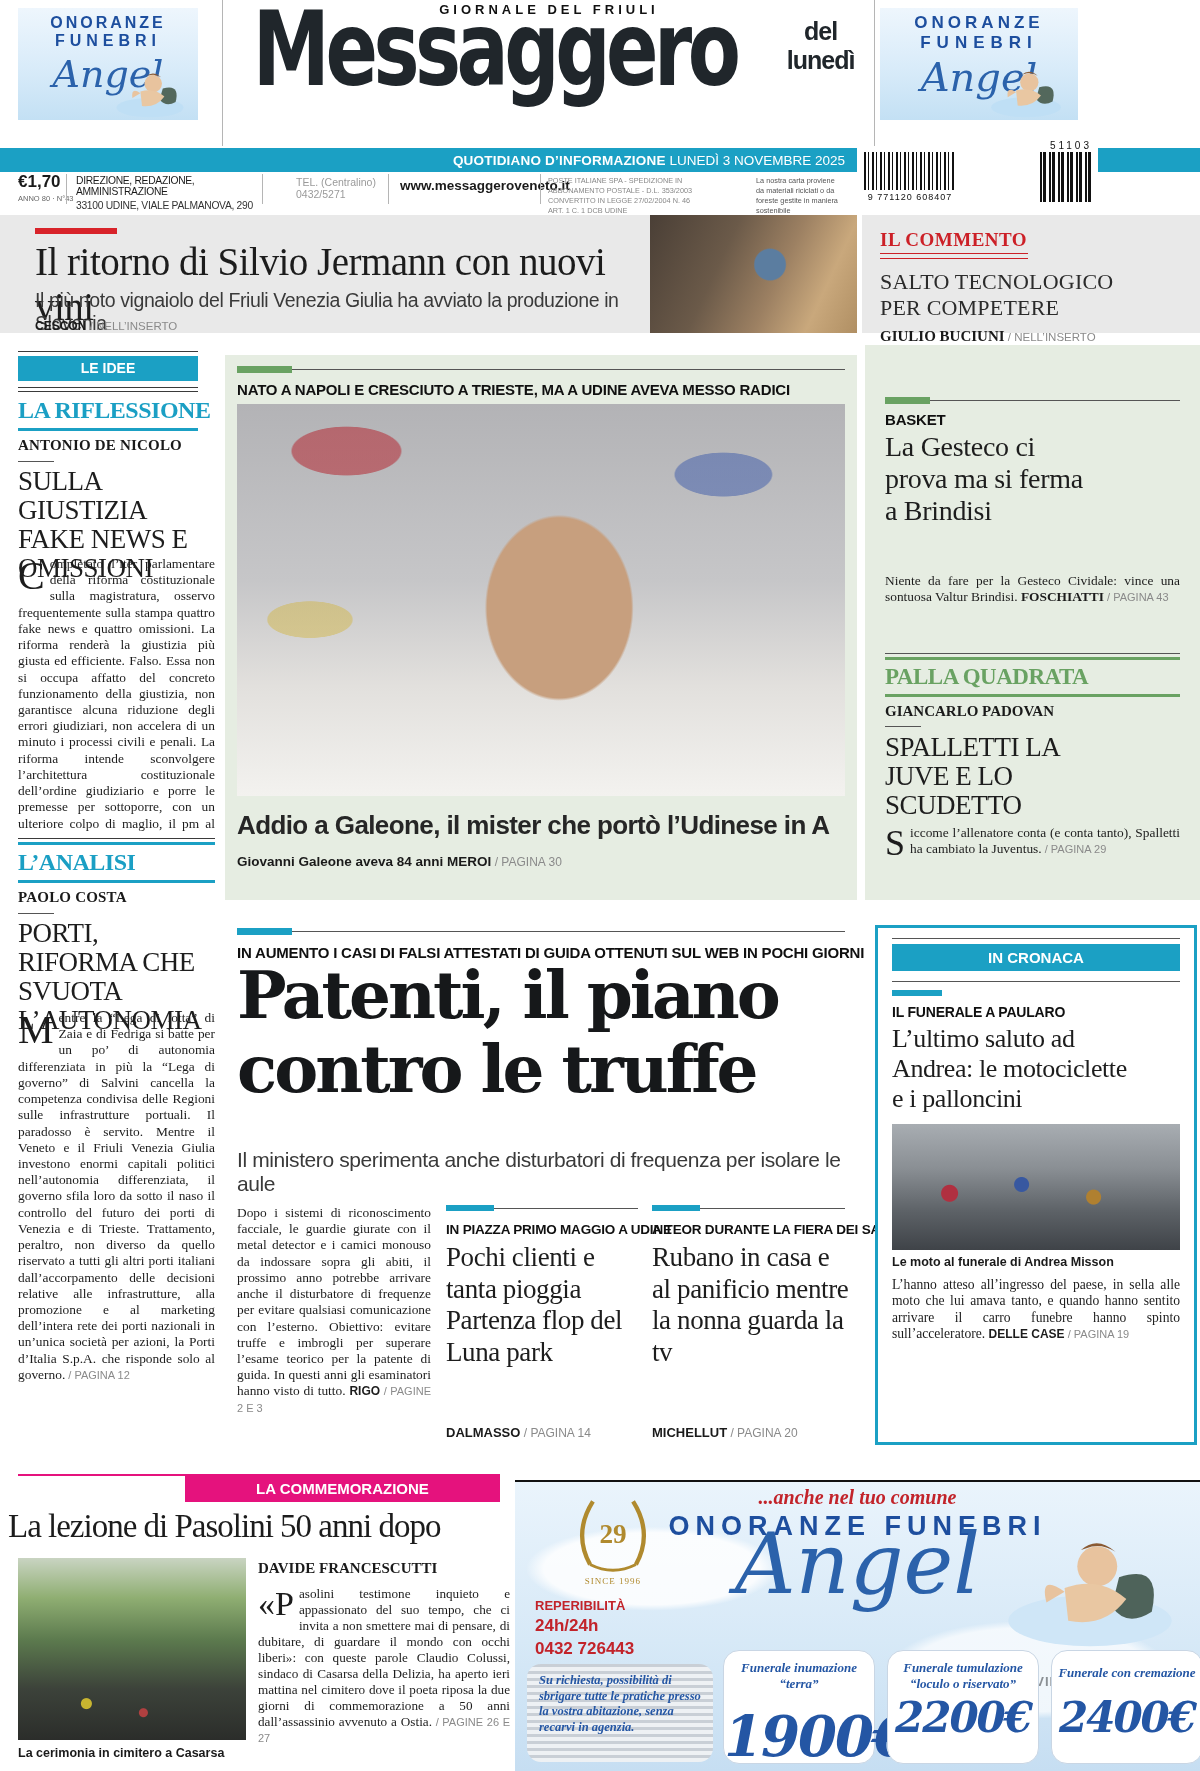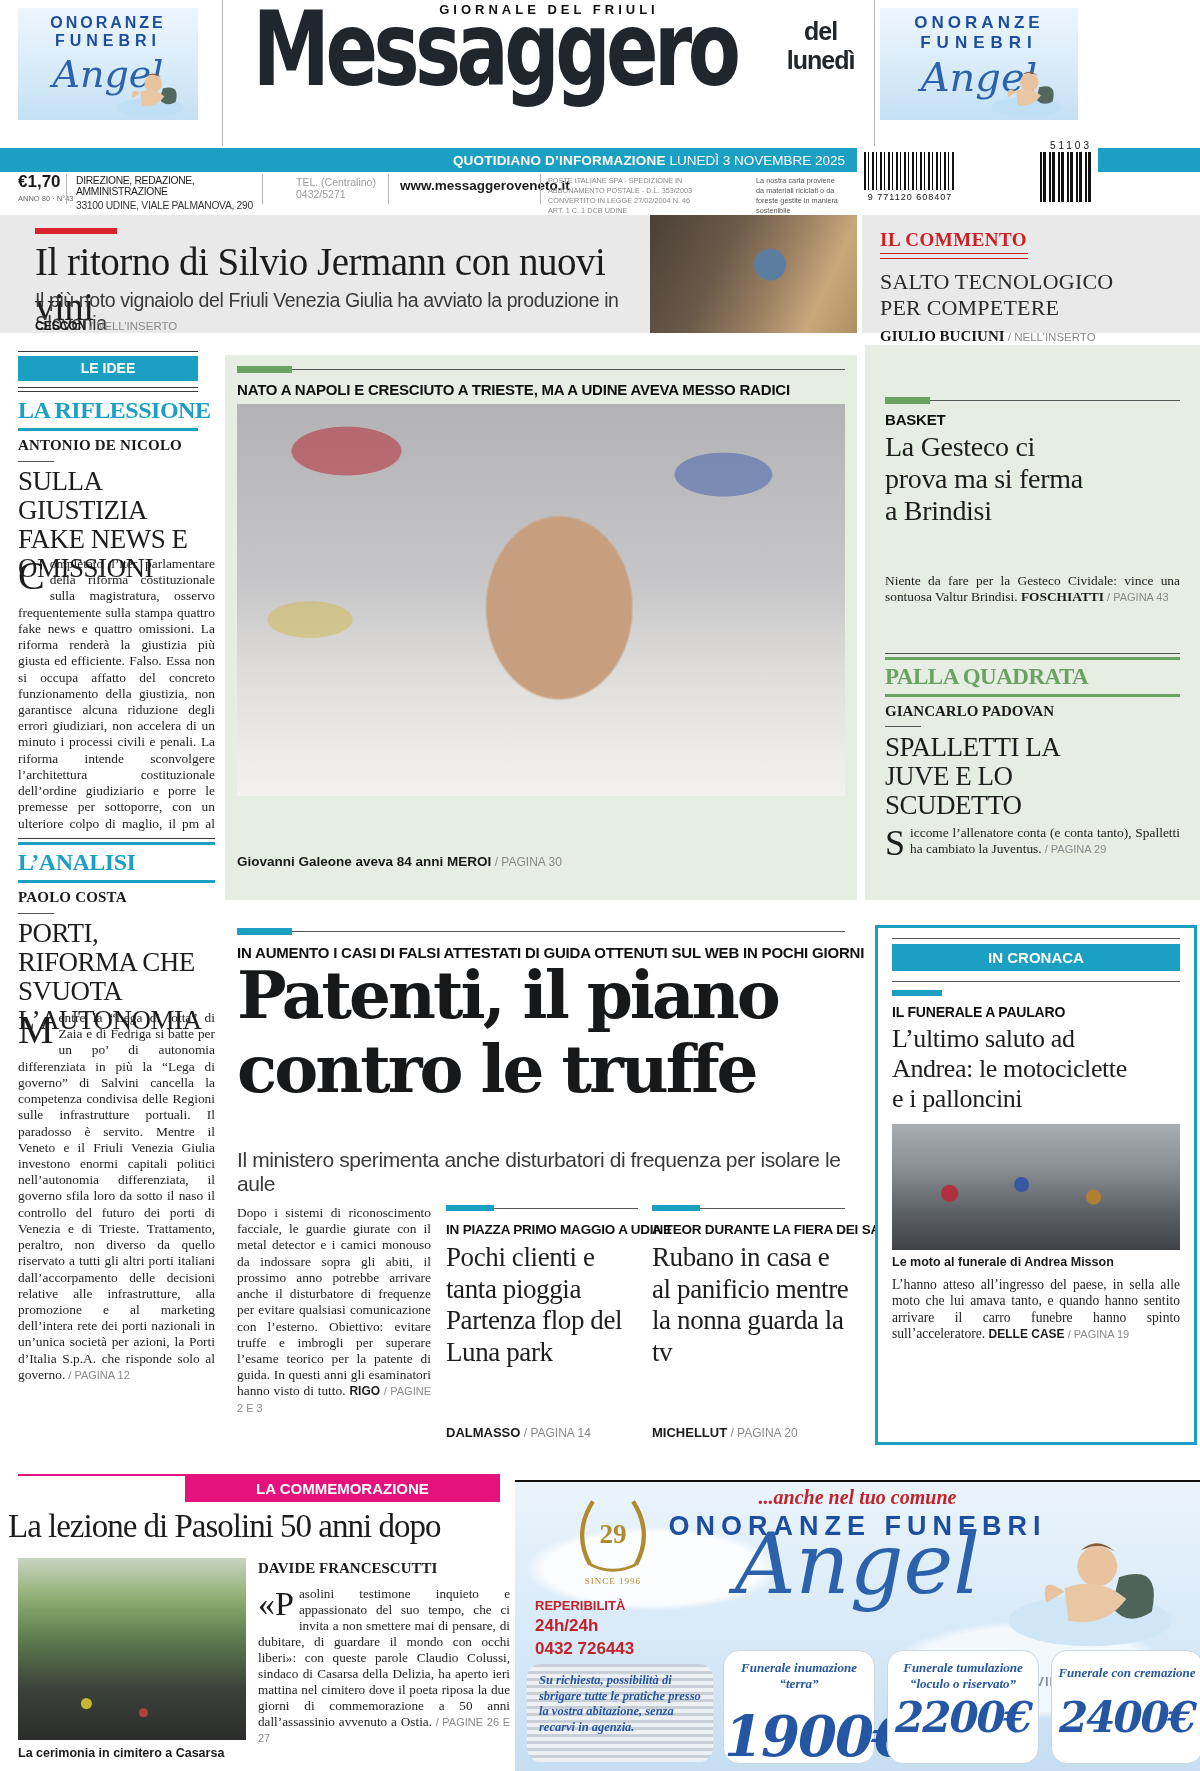--- a/index.html
+++ b/index.html
@@ -141,20 +141,21 @@
   <div class="abs serif" style="left:18px;top:919px;width:200px;font-size:27px;line-height:1.07;color:#1d1d1d;letter-spacing:-0.5px;">PORTI, RIFORMA CHE SVUOTA L’AUTONOMIA</div>
   <div class="abs body-txt just" style="left:18px;top:1010px;width:197px;height:432px;overflow:hidden;">
     <span class="dc">M</span><span>entre la “Lega di lotta” di Zaia e di Fedriga si batte per un po’ di autonomia differenziata in più la “Lega di governo” di Salvini cancella la competenza condivisa delle Regioni sulle infrastrutture portuali. Il paradosso è servito. Mentre il Veneto e il Friuli Venezia Giulia investono enormi capitali politici nell’autonomia differenziata, il governo sfila loro da sotto il naso il controllo del futuro dei porti di Venezia e di Trieste. Trattamento, peraltro, non diverso da quello riservato a tutti gli altri porti italiani dall’accorpamento delle decisioni relative alle infrastrutture, alla promozione e al marketing dell’intera rete dei porti nazionali in un’unica società per azioni, la Porti d’Italia S.p.A. che risponde solo al governo.</span><span class="gray-pg" style="font-size:11px;"> / PAGINA 12</span>
   </div>
 
   <div class="abs sage" style="left:225px;top:355px;width:632px;height:545px;">
     <div class="abs hairline" style="left:12px;top:14px;width:608px;background:#555;"></div>
     <div class="abs" style="left:12px;top:11px;width:55px;height:7px;background:#69a262;"></div>
     <div class="abs kick" style="left:12px;top:26px;font-size:15px;">NATO A NAPOLI E CRESCIUTO A TRIESTE, MA A UDINE AVEVA MESSO RADICI</div>
     <div class="abs photo" style="left:12px;top:49px;width:608px;height:392px;background:radial-gradient(ellipse 120px 150px at 53% 52%,#c79f7e 0 60%,rgba(0,0,0,0) 62%),radial-gradient(ellipse 90px 40px at 18% 12%,rgba(180,40,50,0.55) 0 60%,rgba(0,0,0,0) 62%),radial-gradient(ellipse 80px 36px at 80% 18%,rgba(60,90,170,0.5) 0 60%,rgba(0,0,0,0) 62%),radial-gradient(ellipse 70px 30px at 12% 55%,rgba(210,180,60,0.45) 0 60%,rgba(0,0,0,0) 62%),linear-gradient(180deg,#b3b3b6 0%,#c6c6c8 45%,#e2e0dd 72%,#f3f2ef 100%);"></div>
+    <div class="abs" style="left:12px;top:455px;width:615px;font-weight:bold;font-size:26px;letter-spacing:-0.6px;color:#262626;white-space:nowrap;">Addio a Galeone, il mister che portò l’Udinese in A</div>
     <div class="abs" style="left:12px;top:497px;">
       <span style="font-weight:bold;font-size:13.5px;">Giovanni Galeone aveva 84 anni MEROI</span><span class="gray-pg" style="font-size:12px;"> / PAGINA 30</span>
     </div>
   </div>
 
   <div class="abs sage" style="left:865px;top:345px;width:335px;height:555px;">
     <div class="abs hairline" style="left:20px;top:55px;width:295px;background:#555;"></div>
     <div class="abs" style="left:20px;top:52px;width:45px;height:7px;background:#69a262;"></div>
     <div class="abs kick" style="left:20px;top:66px;font-size:15px;">BASKET</div>
     <div class="abs serif" style="left:20px;top:86px;width:200px;font-size:28px;line-height:1.15;color:#1d1d1d;letter-spacing:-0.3px;">La Gesteco ci prova ma si ferma a Brindisi</div>

